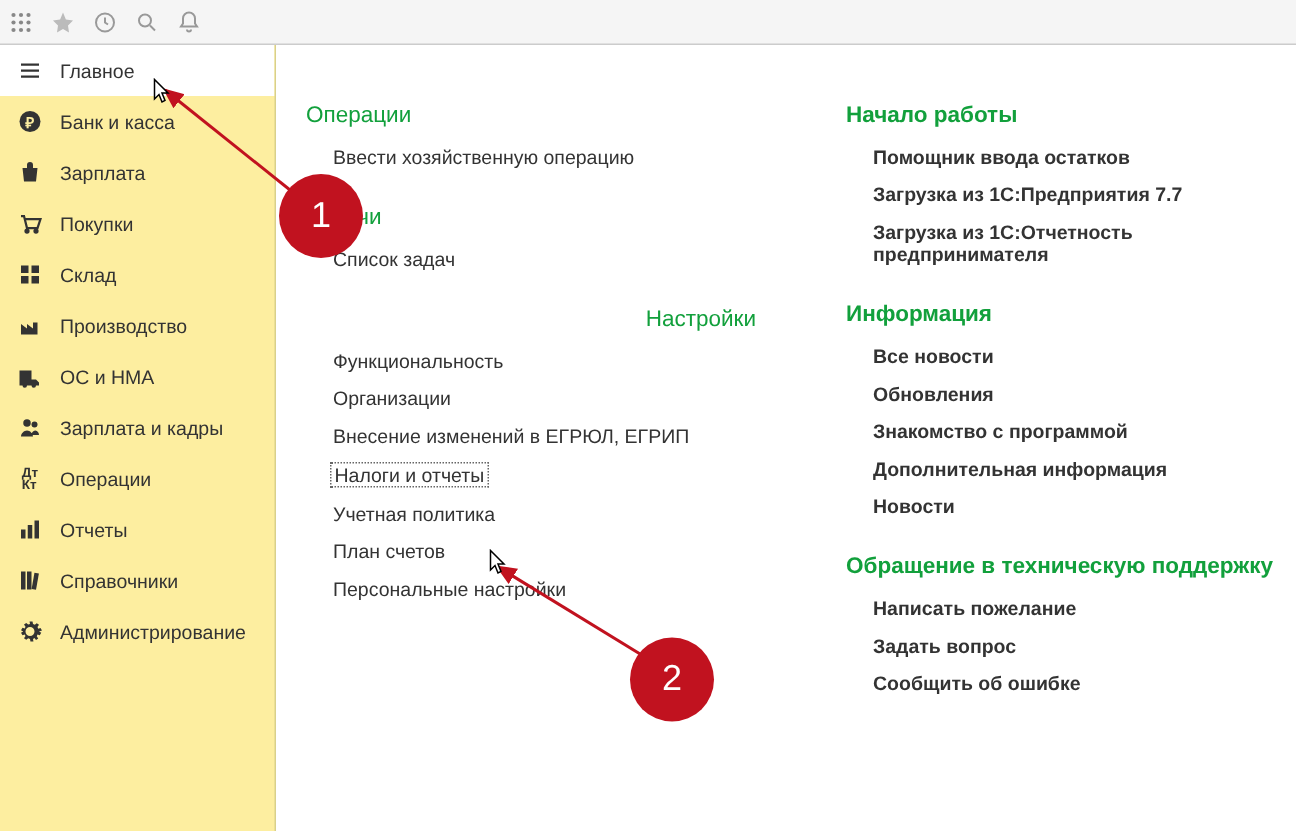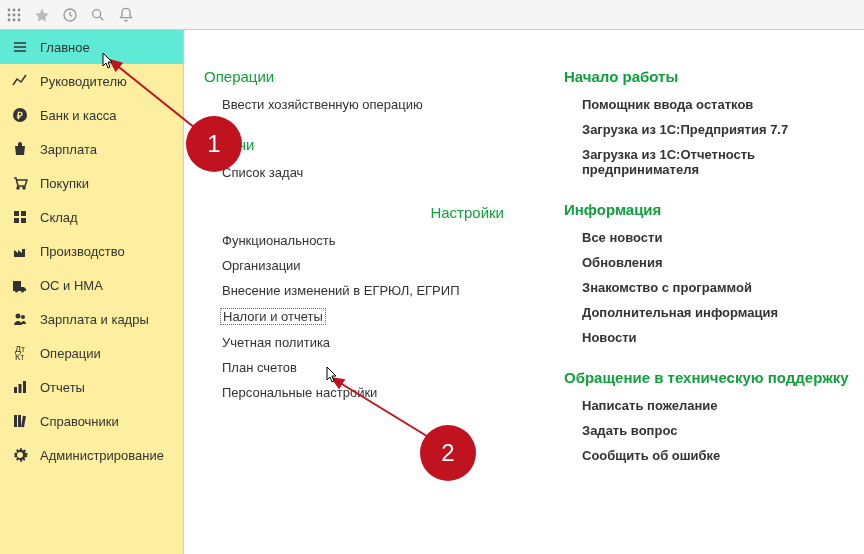--- a/index.html
+++ b/index.html
@@ -32,21 +32,21 @@
   }
   .sidebar-item {
     display: flex;
     align-items: center;
     height: 34px;
     padding: 0 10px 0 12px;
     gap: 12px;
     cursor: pointer;
     color: #333;
   }
-  .sidebar-item.active { background: #5eead4; }
+  .sidebar-item.active { background: #ffffff; }
   .sidebar-item .s-icon { width: 16px; height: 16px; flex-shrink: 0; display: inline-flex; align-items: center; justify-content: center; }
   .sidebar-item .s-label { font-size: 13px; }
   .content {
     flex: 1;
     padding: 30px 20px 20px 20px;
     overflow: auto;
     position: relative;
   }
   .columns { display: flex; gap: 60px; }
   .col { flex: 0 0 auto; }
@@ -149,28 +149,20 @@
               <line x1="2" y1="4" x2="14" y2="4"></line>
               <line x1="2" y1="8" x2="14" y2="8"></line>
               <line x1="2" y1="12" x2="14" y2="12"></line>
             </g>
           </svg>
         </span>
       <span class="s-label">Главное</span>
     </div>
     <div class="sidebar-item">
       <span class="s-icon">
-          <svg width="16" height="16" viewBox="0 0 16 16" fill="none" stroke="#333" stroke-width="1.5">
-            <path d="M1 12l4-6 4 3 5-7"></path>
-          </svg>
-        </span>
-      <span class="s-label">Руководителю</span>
-    </div>
-    <div class="sidebar-item">
-      <span class="s-icon">
           <svg width="16" height="16" viewBox="0 0 16 16">
             <circle cx="8" cy="8" r="7" fill="#333"></circle>
             <text x="8" y="12" text-anchor="middle" fill="#fdeea0" font-size="10" font-weight="bold">₽</text>
           </svg>
         </span>
       <span class="s-label">Банк и касса</span>
     </div>
     <div class="sidebar-item">
       <span class="s-icon">
           <svg width="16" height="16" viewBox="0 0 16 16" fill="#333">
@@ -221,21 +213,21 @@
           <svg width="16" height="16" viewBox="0 0 16 16" fill="#333">
             <circle cx="6" cy="5" r="2.5"></circle>
             <circle cx="11" cy="6" r="2"></circle>
             <path d="M2 14c0-2 2-4 4-4s4 2 4 4zm7-1c0-1.5 1-3 2.5-3s2.5 1.5 2.5 3z"></path>
           </svg>
         </span>
       <span class="s-label">Зарплата и кадры</span>
     </div>
     <div class="sidebar-item">
       <span class="s-icon">
-          <span style="font-size:9px;font-weight:normal;color:#333;line-height:8px;">Дт<br>Кт</span>
+          <span style="font-size:9px;font-weight:bold;color:#333;line-height:8px;">Дт<br>Кт</span>
         </span>
       <span class="s-label">Операции</span>
     </div>
     <div class="sidebar-item">
       <span class="s-icon">
           <svg width="16" height="16" viewBox="0 0 16 16" fill="#333">
             <rect x="2" y="8" width="3" height="6"></rect>
             <rect x="6.5" y="5" width="3" height="9"></rect>
             <rect x="11" y="2" width="3" height="12"></rect>
           </svg>

